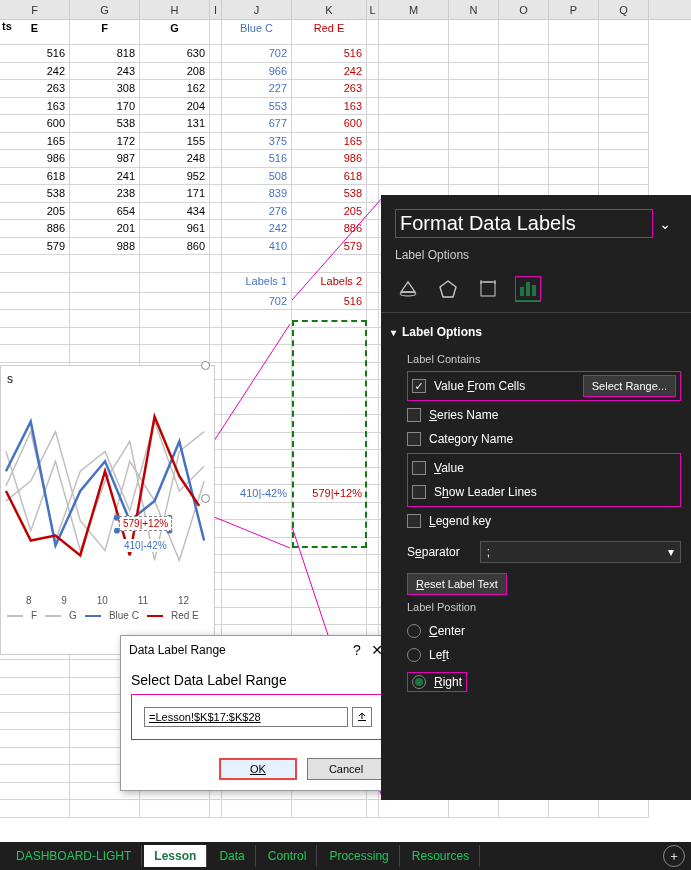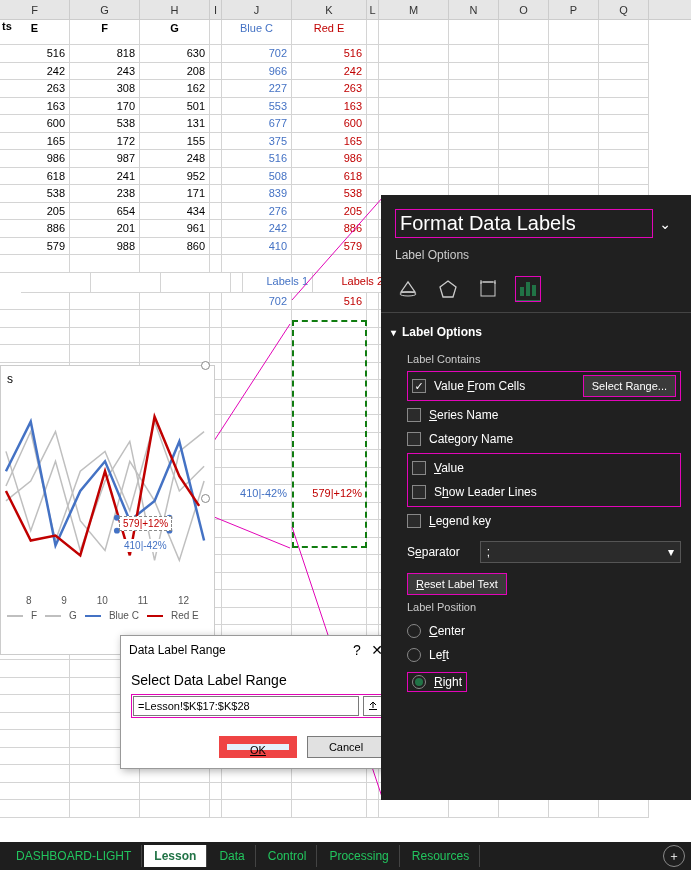--- a/index.html
+++ b/index.html
@@ -51,27 +51,27 @@
   
   .pink-lines { position:absolute; left:0; top:0; pointer-events:none; }
 
   
   .dialog { position: absolute; left: 120px; top: 635px; width: 276px; background: #fff; border: 1px solid #999; box-shadow: 2px 2px 8px rgba(0,0,0,.3); }
   .dlg-title { display:flex; align-items:center; padding:6px 8px; font-size:12px; }
   .dlg-title span:first-child { flex:1; }
   .dlg-help, .dlg-close { width:20px; text-align:center; cursor:pointer; font-size:14px; }
   .dlg-body { padding: 8px 10px 10px 10px; }
   .dlg-label { font-size:14px; margin-bottom:6px; display:block; }
-  .dlg-input-row { display:flex; gap:4px; align-items:center; border:1px solid #e205b8; padding:1px; }
+  .dlg-input-row { display:flex; gap:4px; align-items:center; border:1px solid #e205b8; padding:12px;text-decoration:underline; }
   .dlg-input { flex:1; border:1px solid #7a7a7a; padding:2px 4px; font-size:11px; height:20px; }
   .dlg-range-btn { width:20px; height:20px; border:1px solid #7a7a7a; background:#fff; display:flex; align-items:center; justify-content:center; cursor:pointer; }
   .dlg-range-btn svg { width:10px; height:10px; }
   .dlg-buttons { display:flex; justify-content:flex-end; gap:10px; margin-top:18px; }
   .dlg-btn { width:78px; height:22px; border:1px solid #7a7a7a; background:#e1e1e1; font-size:11px; cursor:pointer; }
-  .dlg-btn.primary { border:8px solid #ef4444; background:#e5f1fb;text-decoration:underline; }
+  .dlg-btn.primary { border:2px solid #ef4444; background:#e5f1fb;text-decoration:underline; }
 
   
   .panel { position:absolute; right:0; top:195px; width:310px; height:605px; background:#202020; color:#fff; font-size:12px; }
   .panel-head { padding:14px 14px 6px 14px; display:flex; align-items:center; }
   .panel-title { font-size:20px; font-weight:300; flex:1; border:1px solid #e205b8; padding:2px 4px; }
   .panel-collapse { width:24px; text-align:center; font-size:14px; }
   .panel-sub { padding:4px 14px 6px 14px; font-size:12px; color:#ccc; }
   .panel-icons { display:flex; gap:14px; padding:8px 14px 10px 14px; align-items:center; }
   .p-icon { width:26px; height:26px; display:flex; align-items:center; justify-content:center; cursor:pointer; }
   .p-icon.active { border-bottom:2px solid #217346; }
@@ -183,21 +183,21 @@
         <div class="cell wL"></div>
         <div class="cell wM"></div>
         <div class="cell wN"></div>
         <div class="cell wO"></div>
         <div class="cell wP"></div>
         <div class="cell wQ"></div>
       </div>
       <div class="row">
         <div class="cell wF r">163</div>
         <div class="cell wG r">170</div>
-        <div class="cell wH r">501</div>
+        <div class="cell wH r">204</div>
         <div class="cell wI"></div>
         <div class="cell wJ r blue">553</div>
         <div class="cell wK r red">163</div>
         <div class="cell wL"></div>
         <div class="cell wM"></div>
         <div class="cell wN"></div>
         <div class="cell wO"></div>
         <div class="cell wP"></div>
         <div class="cell wQ"></div>
       </div>
@@ -323,21 +323,21 @@
       <div class="cell wJ"></div>
       <div class="cell wK"></div>
       <div class="cell wL"></div>
       <div class="cell wM"></div>
       <div class="cell wN"></div>
       <div class="cell wO"></div>
       <div class="cell wP"></div>
       <div class="cell wQ"></div>
     </div>
 
-  <div class="row" style="height:20px;justify-content:center;">
+  <div class="row" style="height:20px;">
     <div class="cell wF"></div>
       <div class="cell wG"></div>
       <div class="cell wH"></div>
       <div class="cell wI"></div>
     <div class="cell wJ r blue">Labels 1</div>
     <div class="cell wK r red">Labels 2</div>
     <div class="cell wL"></div>
       <div class="cell wM"></div>
       <div class="cell wN"></div>
       <div class="cell wO"></div>

